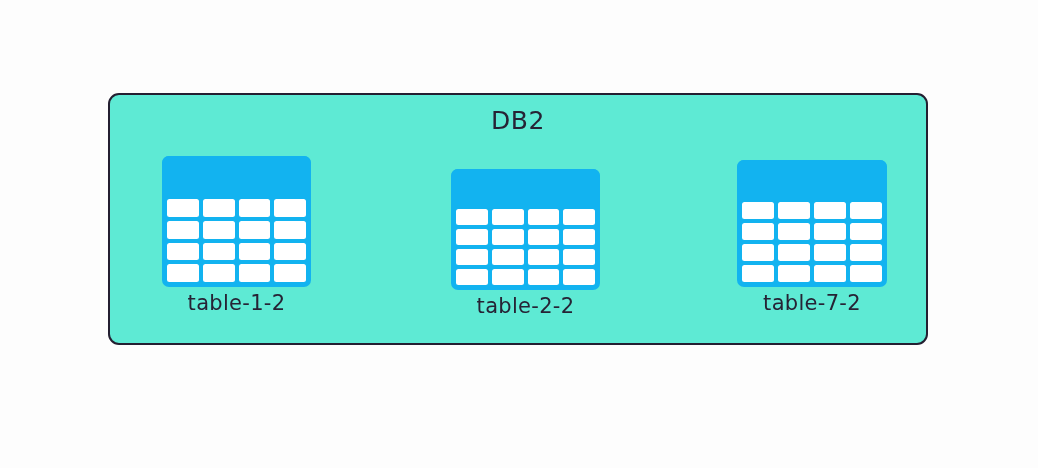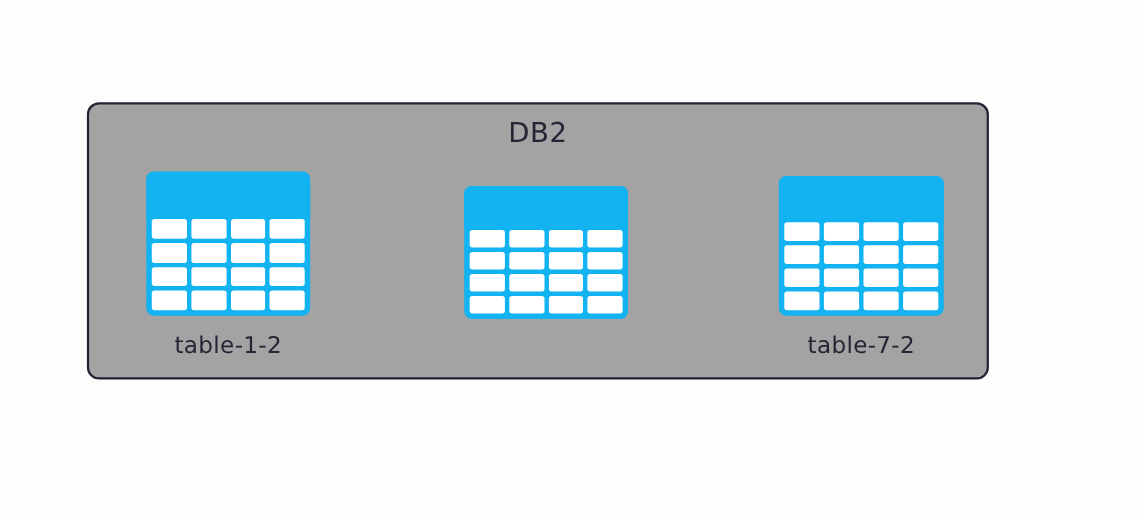--- a/index.html
+++ b/index.html
@@ -11,28 +11,28 @@
     height: 468px;
     background: #fdfdfd;
     font-family: "DejaVu Sans", sans-serif;
     overflow: hidden;
     position: relative;
   }
 
   
   .db-container {
     position: absolute;
-    left: 79px;
+    left: 108px;
     top: 93px;
     width: 820px;
     height: 252px;
     box-sizing: border-box;
     border: 2.5px solid #241f31;
     border-radius: 11px;
-    background: #a3a3a3;
+    background: #5eead4;
   }
 
   .db-title {
     position: absolute;
     left: 0;
     top: 11px;
     width: 100%;
     text-align: center;
     font-size: 25px;
     line-height: 30px;
@@ -77,21 +77,21 @@
     box-sizing: border-box;
     padding: 0 5px 5px 5px;
   }
 
   .icon-cell {
     background: #ffffff;
     border-radius: 2.5px;
   }
 
   .table-caption {
-    margin-top: 14px;
+    margin-top: 3px;
     text-align: center;
     font-size: 21px;
     line-height: 26px;
     color: #262335;
     letter-spacing: 0.3px;
     white-space: nowrap;
   }
 
   
   #node-0 { left: 52px;  top: 61px; width: 149px; }
@@ -156,20 +156,21 @@
         <div class="icon-cell"></div>
         <div class="icon-cell"></div>
         <div class="icon-cell"></div>
         <div class="icon-cell"></div>
         <div class="icon-cell"></div>
         <div class="icon-cell"></div>
         <div class="icon-cell"></div>
         <div class="icon-cell"></div>
       </div>
     </div>
+    <div class="table-caption">table-2-2</div>
   </div>
 
   <div class="table-node" id="node-2">
     <div class="table-icon">
       <div class="icon-head"></div>
       <div class="icon-grid">
         <div class="icon-cell"></div>
         <div class="icon-cell"></div>
         <div class="icon-cell"></div>
         <div class="icon-cell"></div>

